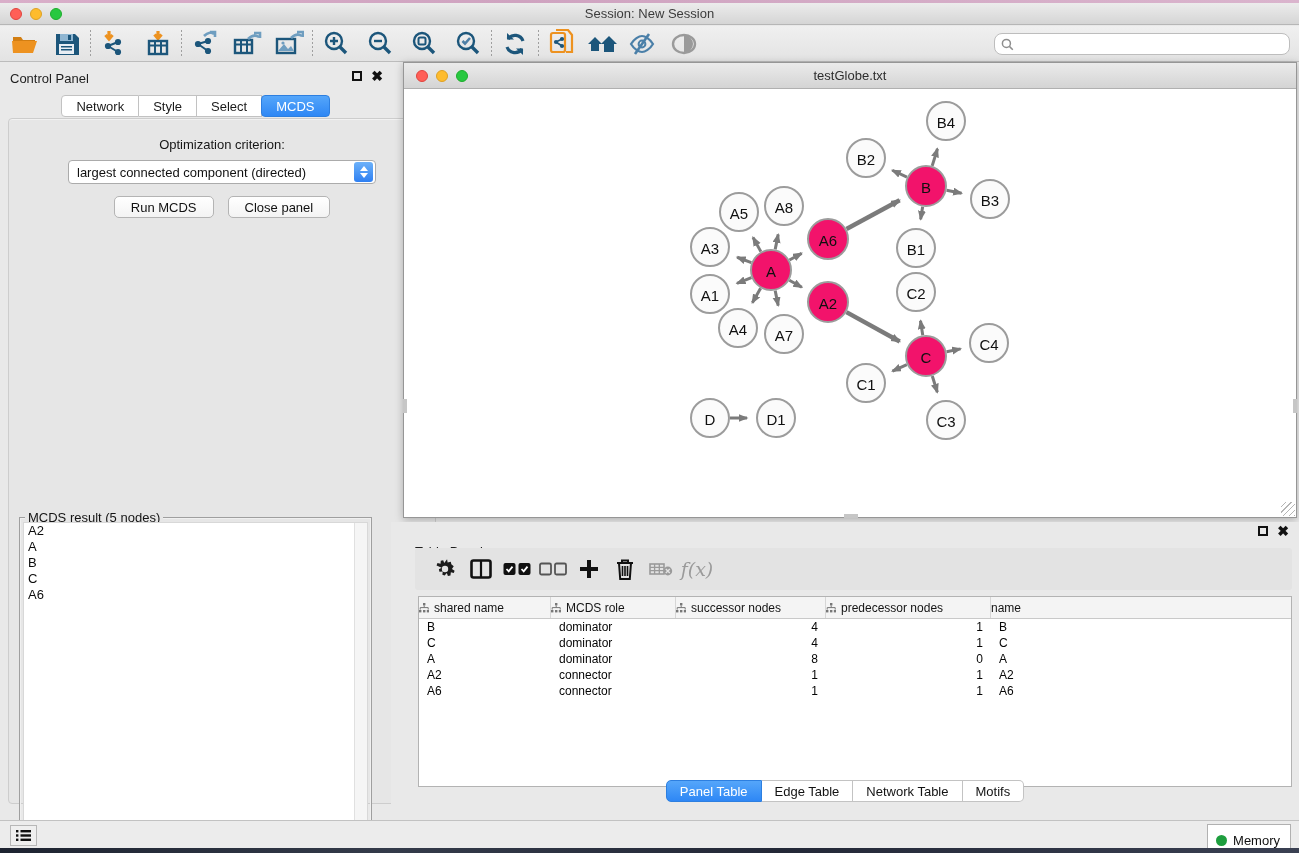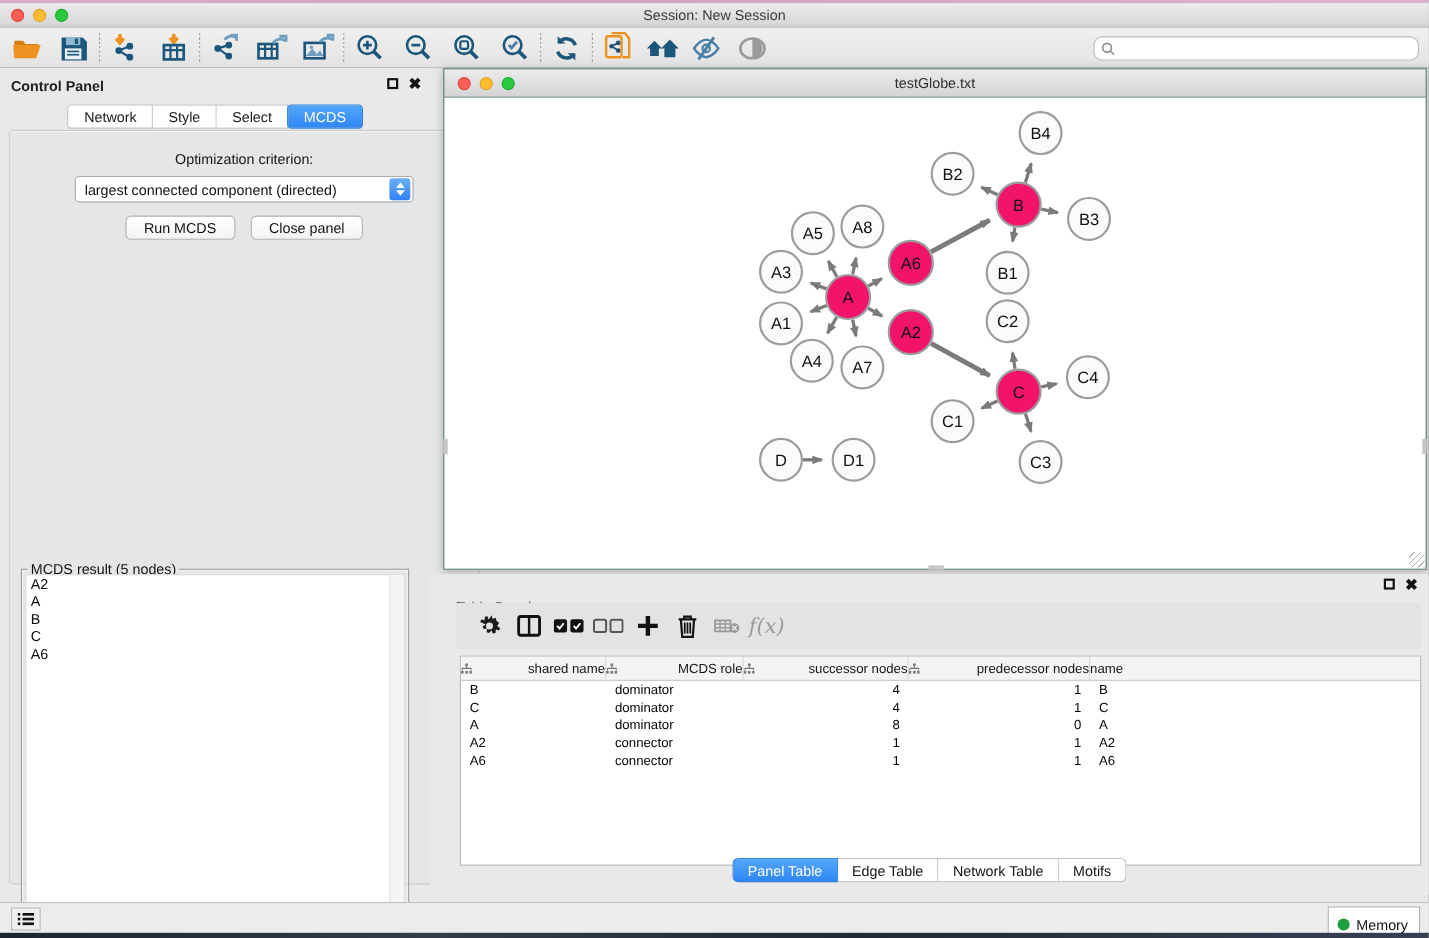--- a/index.html
+++ b/index.html
@@ -29,21 +29,21 @@
     display:flex; align-items:center; }
   .tb-icon { display:flex; align-items:center; justify-content:center; width:34px; height:30px; cursor:default; }
   .tb-sep { width:1px; height:28px; margin:0 6px;
     background-image:repeating-linear-gradient(#9f9f9f 0 2px, transparent 2px 4px); }
   .search-field { position:absolute; right:9px; top:7px; width:296px; height:22px; background:#fff;
     border:1px solid #bdbdbd; border-radius:8px; display:flex; align-items:center; padding-left:6px; }
   .search-field input { border:none; outline:none; flex:1; font-size:12px; background:transparent; margin-left:4px; }
 
   
   .control-panel { position:absolute; left:0; top:62px; width:391px; height:751px; background:#e9e9e9; }
-  .cp-header { position:absolute; left:10px; top:9px; font-size:13px; color:#1e1e1e;font-weight:bold; }
+  .cp-header { position:absolute; left:10px; top:9px; font-size:13px; color:#1e1e1e; }
   .cp-winbtns { position:absolute; right:8px; top:9px; display:flex; gap:9px; align-items:center; }
   .float-box { width:10px; height:10px; border:2px solid #111; display:inline-block; }
   .close-x { font-size:14px; font-weight:bold; color:#111; line-height:10px; }
   .cp-tabs { position:absolute; left:0; top:33px; width:100%; display:flex; justify-content:center; }
   .cp-tab { height:22px; padding:0 14px; background:#fff; border:1px solid #c2c2c2; border-left:none;
     font-size:13px; color:#1a1a1a; display:flex; align-items:center; }
   .cp-tab:first-child { border-left:1px solid #c2c2c2; border-radius:4px 0 0 4px; }
   .cp-tab.active { background:linear-gradient(#55a6fa,#2e87f5); color:#fff; border:1px solid #2d7fe0;
     border-radius:4px; margin-left:-1px; }
   .cp-body { position:absolute; left:8px; top:56px; width:428px; height:686px;
@@ -88,21 +88,21 @@
   
   .table-panel { position:absolute; left:391px; top:522px; width:908px; height:291px; background:#e9e9e9; }
   .tp-header { position:absolute; left:24px; top:4px; font-size:13px; color:#1e1e1e;margin-top:18px; }
   .tp-winbtns { position:absolute; right:10px; top:4px; display:flex; gap:9px; align-items:center; }
   .tp-toolbar { position:absolute; left:24px; top:26px; width:877px; height:42px;
     background:#e3e3e3; border-radius:3px; display:flex; align-items:center; padding-left:12px; }
   .tpt-icon { width:36px; height:30px; display:flex; align-items:center; justify-content:center; color:#111; }
   .fx { font-family:"DejaVu Serif", serif; font-style:italic; font-size:19px; color:#9a9a9a; }
   .tbl { position:absolute; left:27px; top:74px; width:874px; height:191px; background:#fff; border:1px solid #b3b3b3; }
   .tbl-header { display:flex; height:22px; background:#f4f4f4; border-bottom:1px solid #c9c9c9; }
-  .tbl-hcell { display:flex; align-items:center; justify-content:space-between; gap:5px;
+  .tbl-hcell { display:flex; align-items:center; justify-content:flex-start; gap:5px;
     border-right:1px solid #d6d6d6; font-size:12px; color:#141414; }
   .tbl-hcell:last-child { border-right:none; }
   .tbl-row { display:flex; height:16px; }
   .tbl-cell { font-size:12px; color:#050505; line-height:16px; padding:0 8px; white-space:nowrap; overflow:hidden; }
   .tbl-cell.num { text-align:right; }
   .tp-tabs { position:absolute; left:0; bottom:11px; width:100%; display:flex; justify-content:center; }
   .tp-tab { height:22px; padding:0 13px; background:#fff; border:1px solid #c3c3c3; border-left:none;
     display:flex; align-items:center; font-size:13px; color:#131313; }
   .tp-tab:first-child { border-left:1px solid #c3c3c3; border-radius:5px 0 0 5px; }
   .tp-tab:last-child { border-radius:0 5px 5px 0; }

